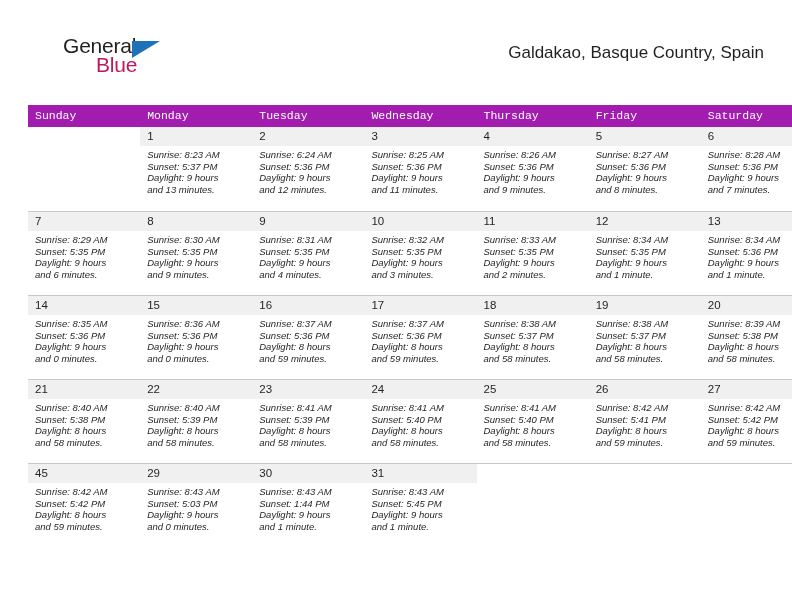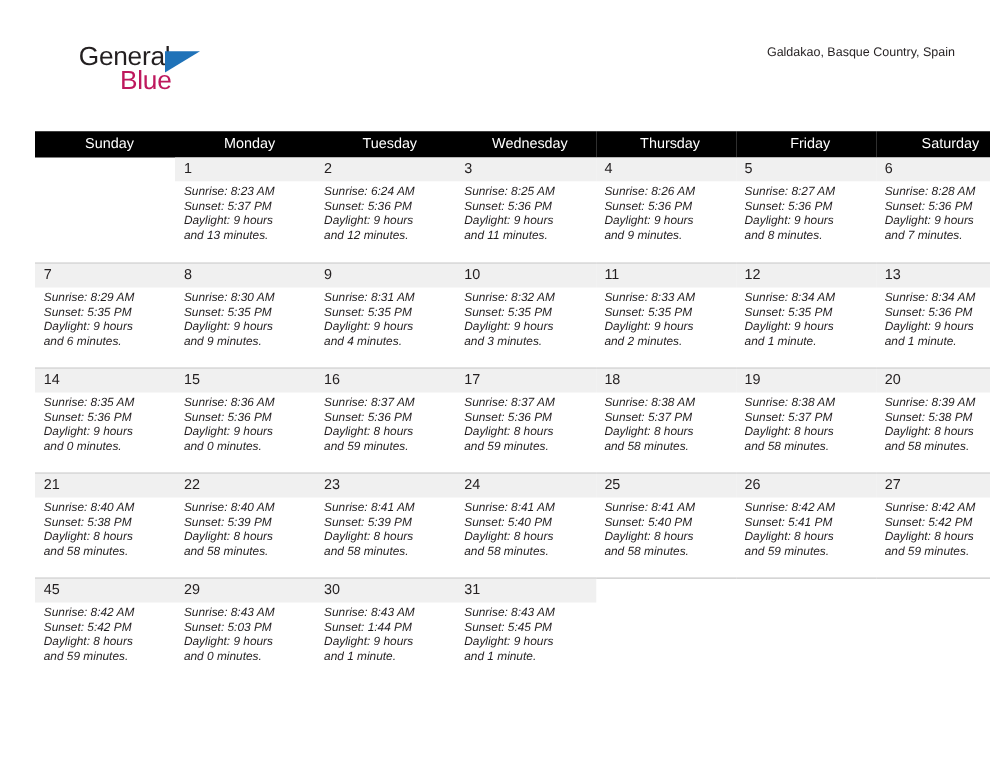--- a/index.html
+++ b/index.html
@@ -72,46 +72,47 @@
     text-align: right;
   }
   .month-title {
     font-size: 30px;
     font-weight: normal;
     color: #231f20;
     line-height: 38px;
     white-space: nowrap;
   }
   .location {
-    font-size: 10px;
+    font-size: 17px;
     color: #231f20;
     line-height: 22px;
     white-space: nowrap;
-    margin-top: 2px;
+    margin-top: 12px;
   }
 
   
   .calendar {
     position: absolute;
     left: 28px;
     top: 105px;
     width: 736px;
     border-collapse: collapse;
     table-layout: fixed;
   }
   .calendar th {
-    background: #000000;
+    background: #a21caf;
     color: #ffffff;
     font-size: 11.5px;
     font-weight: normal;
-    text-align: center;
+    text-align: left;
     padding: 4px 0 5px 7px;
     border: none;
     width: 105.14px;
     height: 11px;
+    font-family: Liberation Mono, monospace;
   }
   .calendar td {
     vertical-align: top;
     padding: 0;
     border: none;
     width: 105.14px;
   }
   .cell {
     height: 84px;
     box-sizing: border-box;

